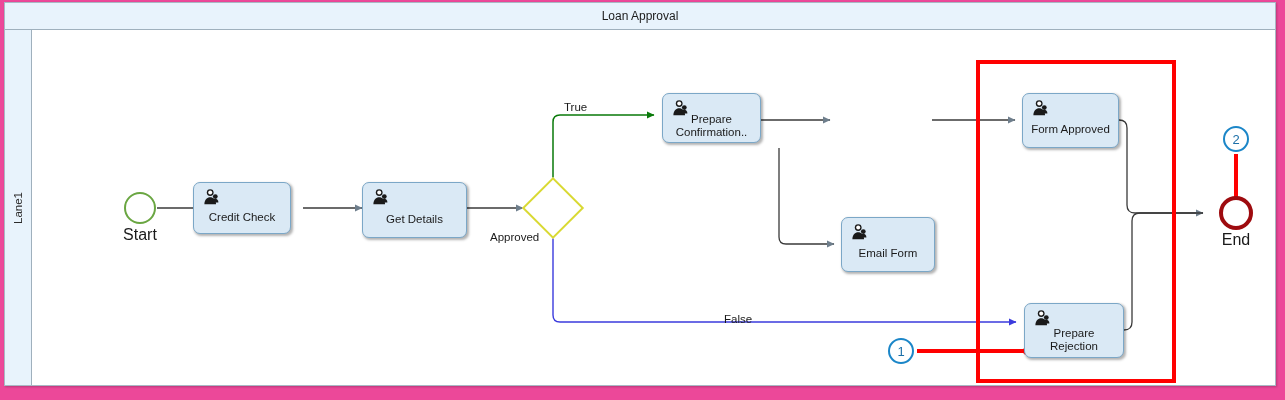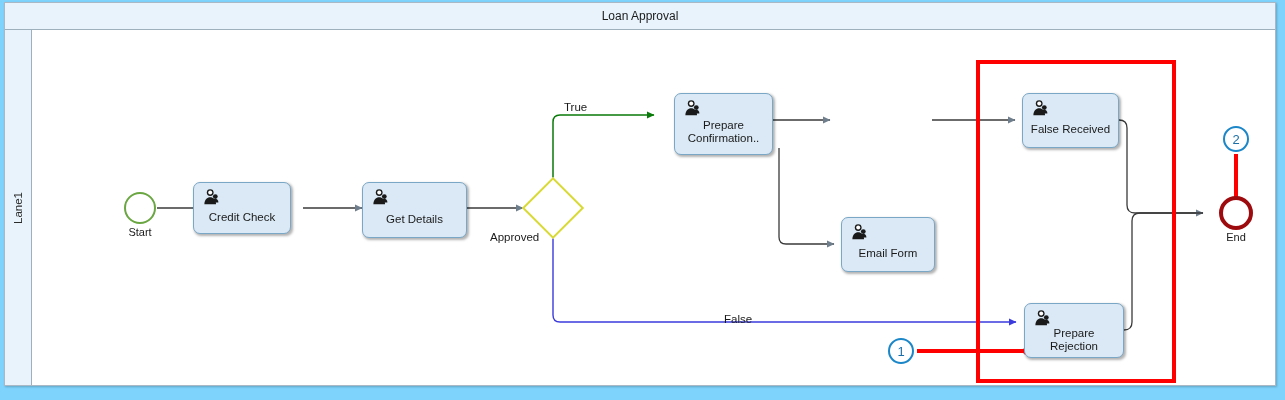--- a/index.html
+++ b/index.html
@@ -7,21 +7,21 @@
     padding: 0;
     background: #ffffff;
   }
   body {
     font-family: "Liberation Sans", sans-serif;
   }
   #canvas {
     position: relative;
     width: 1285px;
     height: 400px;
-    background: #7dd3fc;
+    background: #ec4899;
     overflow: hidden;
   }
 
   
   .pool {
     position: absolute;
     left: 4px;
     top: 2px;
     width: 1272px;
     height: 384px;
@@ -129,21 +129,21 @@
     position: absolute;
     width: 34px;
     height: 34px;
     border: 4px solid #9e0b0f;
     border-radius: 50%;
     background: #ffffff;
     box-sizing: border-box;
   }
   .evt-label {
     position: absolute;
-    font-size: 11px;
+    font-size: 16px;
     color: #1a1a1a;
     text-align: center;
     white-space: nowrap;
   }
 
   
   .gateway {
     position: absolute;
     width: 44px;
     height: 44px;
@@ -258,21 +258,21 @@
     <svg class="tico" viewBox="0 0 20 20">
       <circle cx="9.2" cy="5.6" r="3.4" fill="#1a1a1a"></circle>
       <path d="M3.4 17.2 C3.4 12.4 6.2 10.2 9.2 10.2 C12.2 10.2 15 12.4 15 17.2 Z" fill="#1a1a1a"></path>
       <circle cx="14.3" cy="9.6" r="2.4" fill="#1a1a1a"></circle>
       <path d="M11.2 15.6 C11.2 12.9 12.6 11.8 14.3 11.8 C16 11.8 17.4 12.9 17.4 15.6 Z" fill="#1a1a1a"></path>
       <circle cx="9.2" cy="5.6" r="2.0" fill="#ffffff"></circle>
     </svg>
     <div class="tlabel">Get Details</div>
   </div>
 
-  <div class="task" style="left:662px; top:93px; width:99px; height:62px;margin-left:12px;">
+  <div class="task" style="left:662px; top:93px; width:99px; height:50px;">
     <svg class="tico" viewBox="0 0 20 20">
       <circle cx="9.2" cy="5.6" r="3.4" fill="#1a1a1a"></circle>
       <path d="M3.4 17.2 C3.4 12.4 6.2 10.2 9.2 10.2 C12.2 10.2 15 12.4 15 17.2 Z" fill="#1a1a1a"></path>
       <circle cx="14.3" cy="9.6" r="2.4" fill="#1a1a1a"></circle>
       <path d="M11.2 15.6 C11.2 12.9 12.6 11.8 14.3 11.8 C16 11.8 17.4 12.9 17.4 15.6 Z" fill="#1a1a1a"></path>
       <circle cx="9.2" cy="5.6" r="2.0" fill="#ffffff"></circle>
     </svg>
     <div class="tlabel" style="padding-top:19px;">Prepare
 Confirmation..</div>
   </div>
@@ -290,21 +290,21 @@
   </div>
 
   <div class="task" style="left:1022px; top:93px; width:97px; height:55px;">
     <svg class="tico" viewBox="0 0 20 20">
       <circle cx="9.2" cy="5.6" r="3.4" fill="#1a1a1a"></circle>
       <path d="M3.4 17.2 C3.4 12.4 6.2 10.2 9.2 10.2 C12.2 10.2 15 12.4 15 17.2 Z" fill="#1a1a1a"></path>
       <circle cx="14.3" cy="9.6" r="2.4" fill="#1a1a1a"></circle>
       <path d="M11.2 15.6 C11.2 12.9 12.6 11.8 14.3 11.8 C16 11.8 17.4 12.9 17.4 15.6 Z" fill="#1a1a1a"></path>
       <circle cx="9.2" cy="5.6" r="2.0" fill="#ffffff"></circle>
     </svg>
-    <div class="tlabel">False Received</div>
+    <div class="tlabel">Form Approved</div>
   </div>
 
   <div class="task" style="left:1024px; top:303px; width:100px; height:55px;">
     <svg class="tico" viewBox="0 0 20 20">
       <circle cx="9.2" cy="5.6" r="3.4" fill="#1a1a1a"></circle>
       <path d="M3.4 17.2 C3.4 12.4 6.2 10.2 9.2 10.2 C12.2 10.2 15 12.4 15 17.2 Z" fill="#1a1a1a"></path>
       <circle cx="14.3" cy="9.6" r="2.4" fill="#1a1a1a"></circle>
       <path d="M11.2 15.6 C11.2 12.9 12.6 11.8 14.3 11.8 C16 11.8 17.4 12.9 17.4 15.6 Z" fill="#1a1a1a"></path>
       <circle cx="9.2" cy="5.6" r="2.0" fill="#ffffff"></circle>
     </svg>

